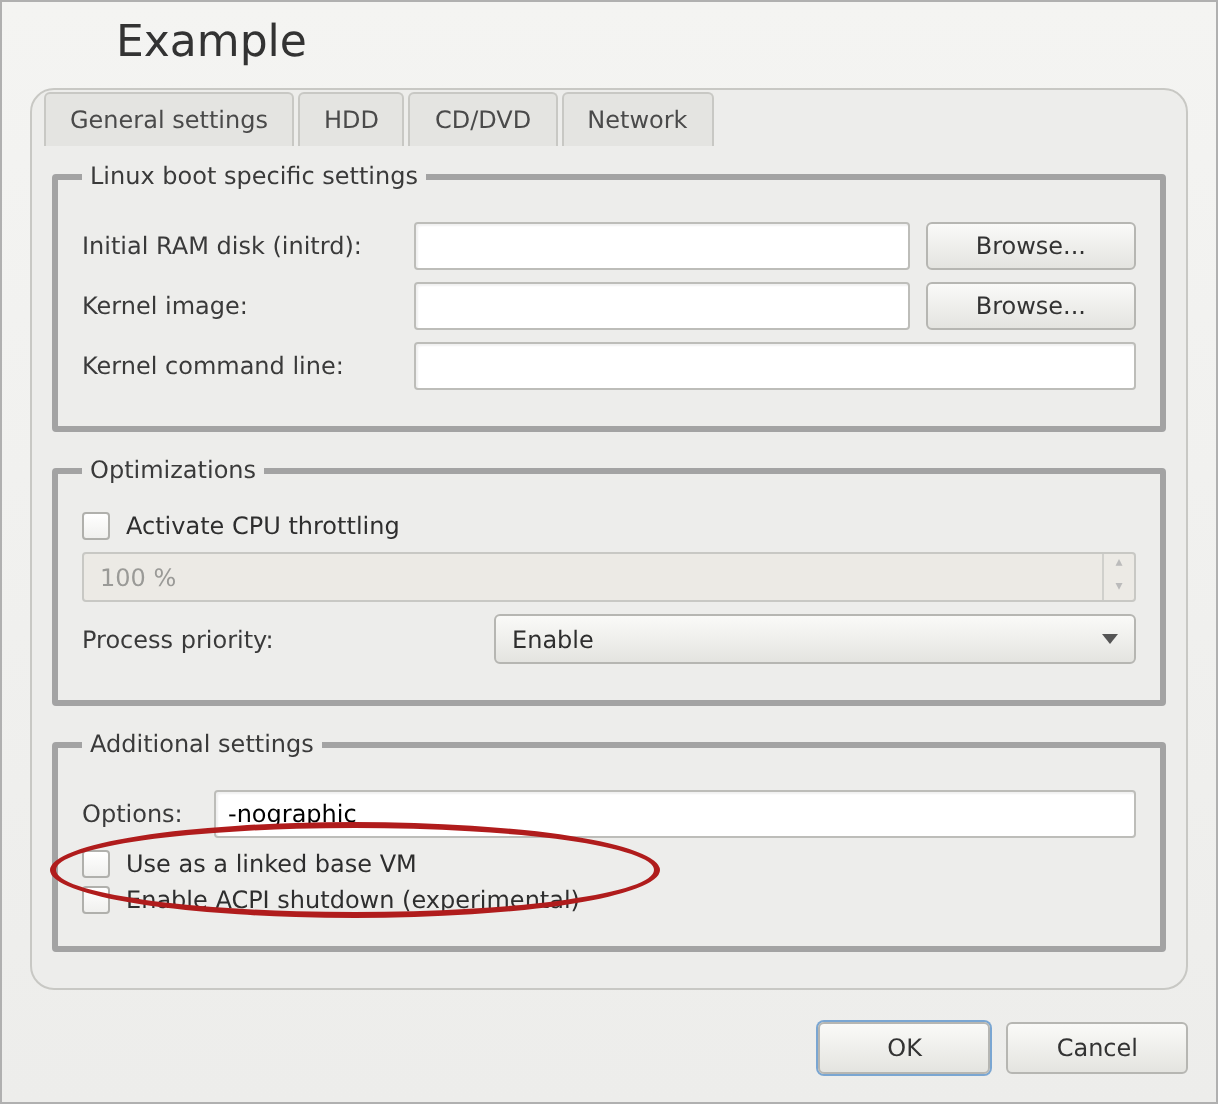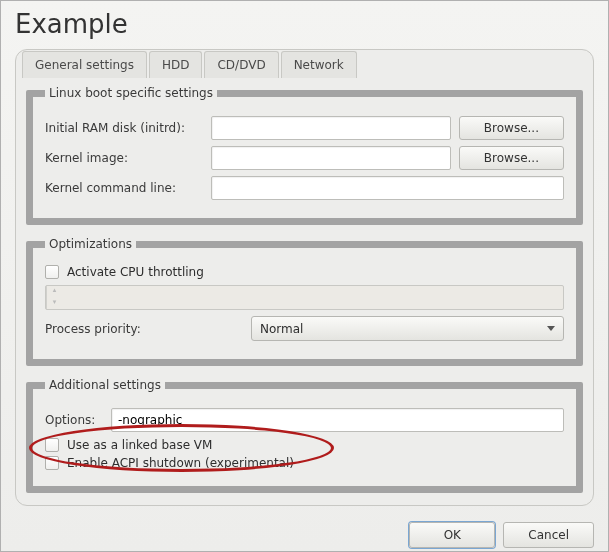--- a/index.html
+++ b/index.html
@@ -17,23 +17,24 @@
   height: 552px;
   background: linear-gradient(#f4f4f2, #ededeb);
   border: 1px solid #b0b0b0;
   display: flex;
   flex-direction: column;
 }
 .titlebar {
   padding: 8px 14px 6px;
 }
 .titlebar h1 {
-  font-size: 26px;
+  font-size: 22px;
   font-weight: normal;
   color: #333;
+  margin-left: 43px;
 }
 .content {
   flex: 1;
   margin: 4px 14px 8px;
   border: 1px solid #c8c8c4;
   background: #ededeb;
   border-radius: 12px;
   position: relative;
   padding-top: 28px;
 }
@@ -58,21 +59,21 @@
 }
 .tab.active {
   background: #ededeb;
   top: 0;
   padding-top: 7px;
   padding-bottom: 7px;
   border-bottom: 1px solid #ededeb;
   z-index: 2;
 }
 fieldset {
-  border: 7px solid #a3a3a3;
+  border: 3px solid #a3a3a3;
   border-radius: 2px;
   margin: 8px 10px 12px;
   padding: 10px 12px 12px;
 }
 legend {
   padding: 0 4px;
   color: #3a3a3a;
 }
 .form-row {
   display: flex;
@@ -213,30 +214,31 @@
     </fieldset>
 
     <fieldset>
       <legend>Optimizations</legend>
       <div class="chk-row">
         <span class="chk"></span>
         <span>Activate CPU throttling</span>
       </div>
       <div class="form-row">
         <div class="spinner">
+          <span class="spin-val">100 %</span>
           <div class="spin-btns">
             <span>▴</span>
             <span>▾</span>
           </div>
         </div>
       </div>
       <div class="form-row">
         <label class="fld short">Process priority:</label>
         <div class="select">
-          <span>Normal</span>
+          <span>Enable</span>
           <span class="tri"></span>
         </div>
       </div>
     </fieldset>
 
     <fieldset style="position:relative;">
       <legend>Additional settings</legend>
       <div class="form-row">
         <label class="fld" style="width:58px">Options:</label>
         <input class="text-input" value="-nographic" style="">

